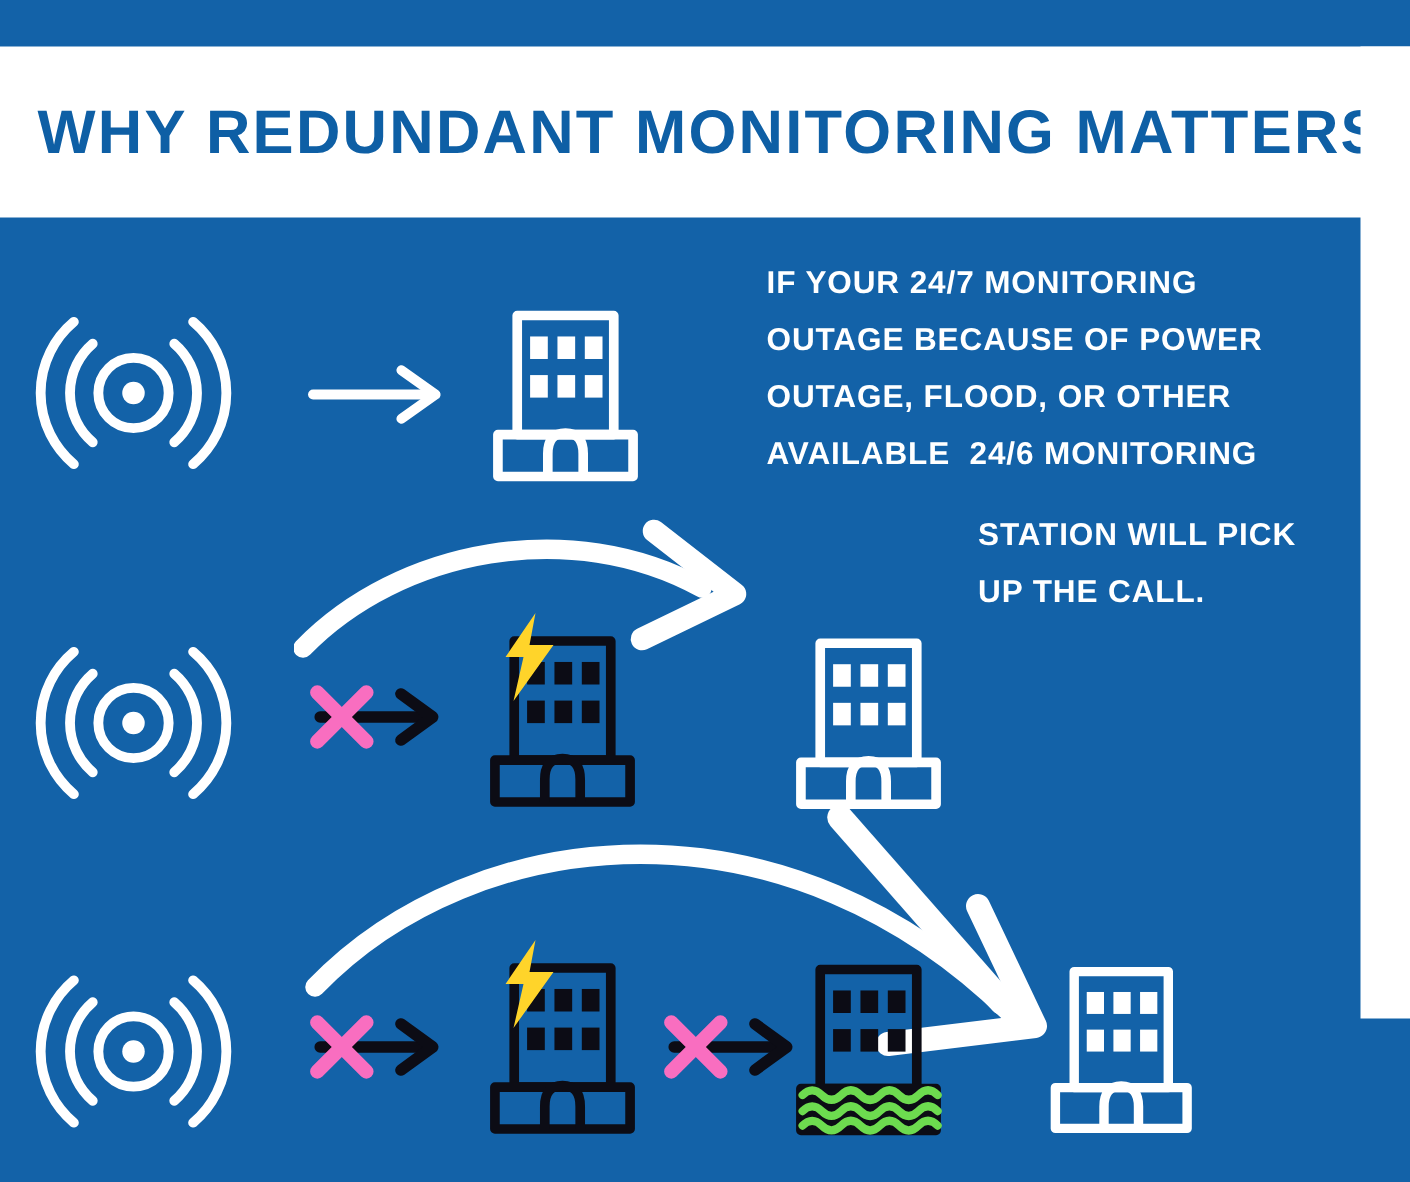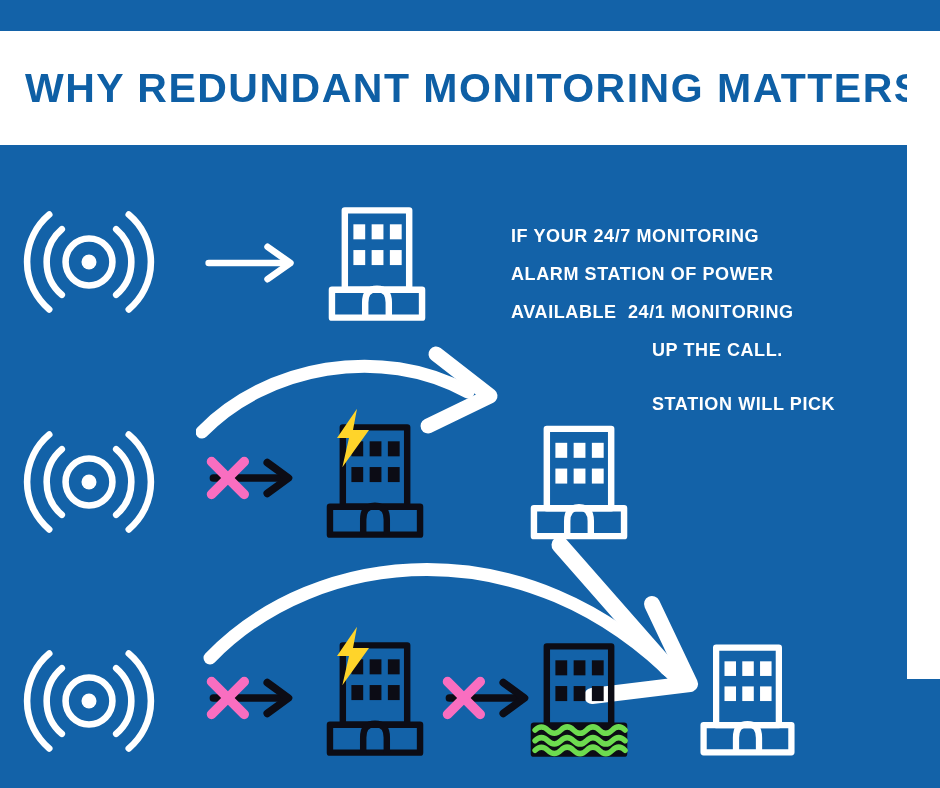--- a/index.html
+++ b/index.html
@@ -16,23 +16,22 @@
   .title{
     font-size:41px;font-weight:bold;letter-spacing:1.5px;
     color:var(--title-text,#0e5fa5);white-space:nowrap;
   }
   .right-strip{
     position:absolute;right:0;top:31px;width:33px;height:648px;
     background:var(--banner,#ffffff);
   }
   .desc{
     position:absolute;left:511px;top:170px;width:402px;
-    color:var(--body-text,#ffffff);font-weight:bold;font-size:18px;
+    color:var(--body-text,#ffffff);font-weight:bold;font-size:21px;
     letter-spacing:0.6px;
-    margin-top:47px;
   }
   .desc .line{line-height:38px;white-space:pre;}
   .desc .indent{margin-left:141px;}
   .desc .gap-top{margin-top:16px;}
   .icon{position:absolute;display:block;}
   .white-ic{color:var(--light-icon,#ffffff);}
   .dark-ic{color:var(--dark-icon,#0c0c15);}
   .bolt-ic{color:var(--lightning,#ffd42a);}
   .curve{position:absolute;color:var(--light-icon,#ffffff);display:block;}
   .defs{position:absolute;width:0;height:0;overflow:hidden;}
@@ -113,24 +112,25 @@
     </symbol>
   </svg>
 
   <div class="banner">
     <div class="title">WHY REDUNDANT MONITORING MATTERS</div>
   </div>
   <div class="right-strip"></div>
 
   <div class="desc">
     <div class="line">IF YOUR 24/7 MONITORING</div>
-    <div class="line">ALARM STATION OF POWER</div>
-    <div class="line">AVAILABLE  24/1 MONITORING</div>
+    <div class="line">OUTAGE BECAUSE OF POWER</div>
+    <div class="line">OUTAGE, FLOOD, OR OTHER</div>
+    <div class="line">AVAILABLE  24/6 MONITORING</div>
+    <div class="line indent gap-top">STATION WILL PICK</div>
     <div class="line indent">UP THE CALL.</div>
-    <div class="line indent gap-top">STATION WILL PICK</div>
   </div>
 
   <svg class="icon white-ic" style="left:14px;top:203px;width:150px;height:118px">
       <use href="#sym-alarm"></use>
     </svg>
   <svg class="icon white-ic" style="left:203px;top:241px;width:95px;height:44px">
       <use href="#sym-arrow"></use>
     </svg>
   <svg class="icon white-ic" style="left:318px;top:203px;width:118px;height:122px">
       <use href="#sym-building"></use>

